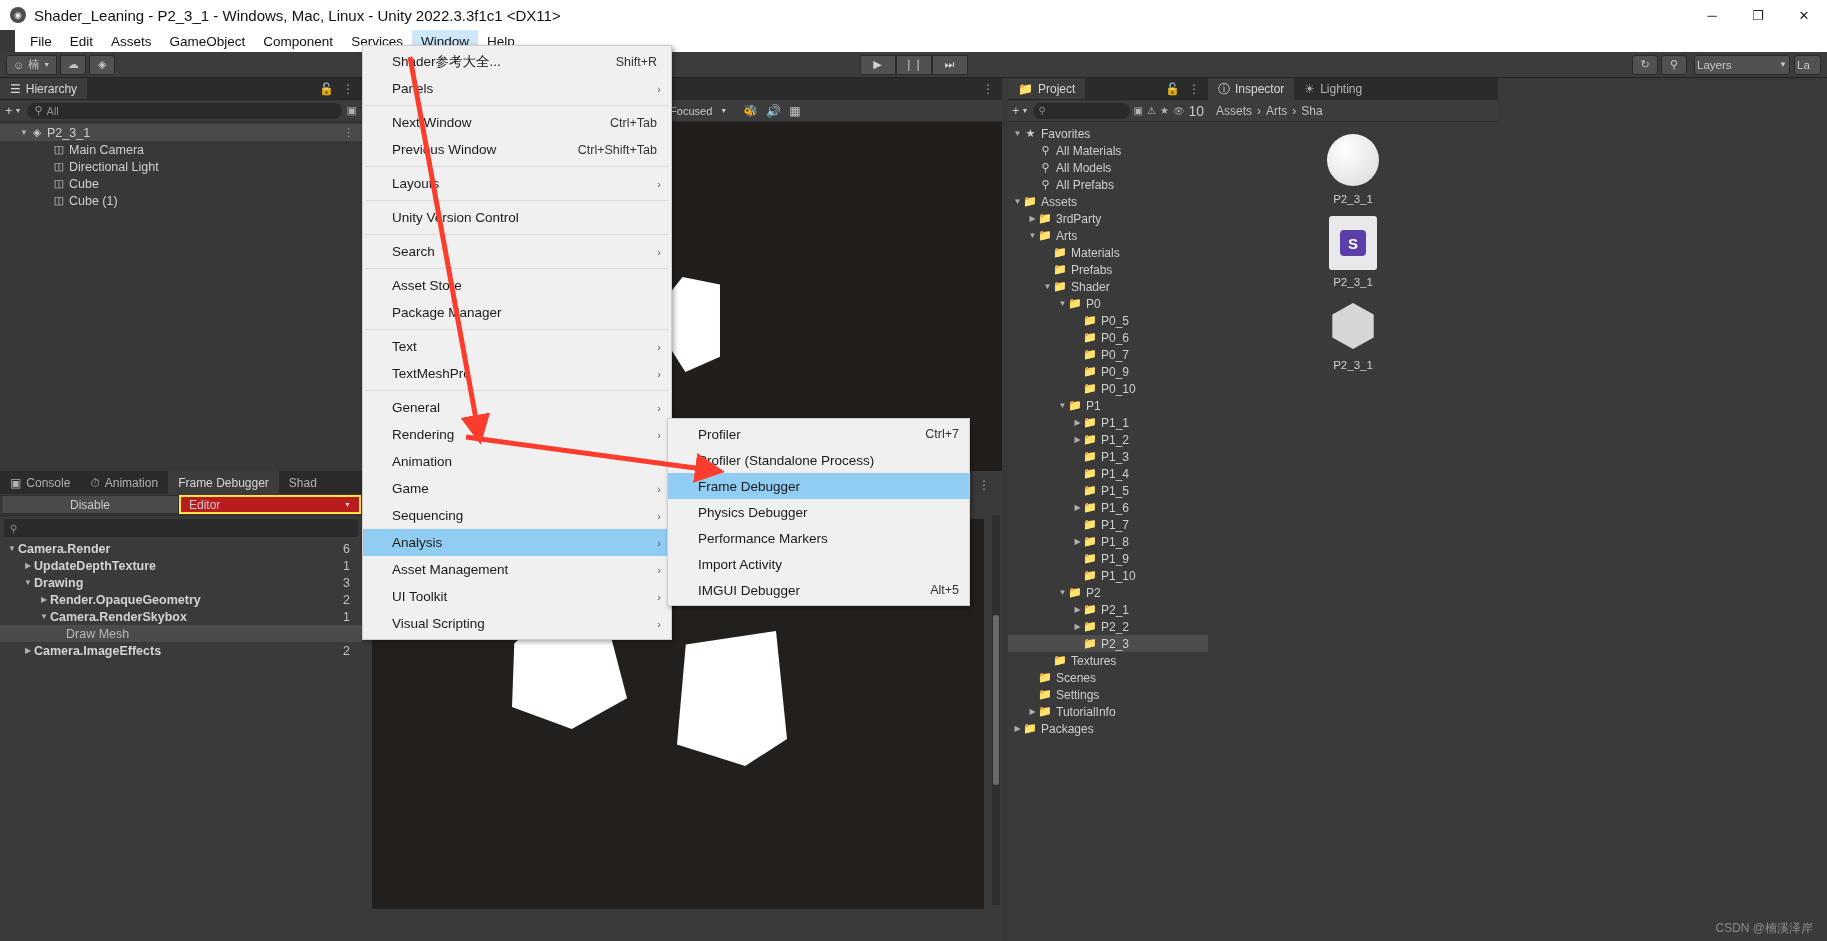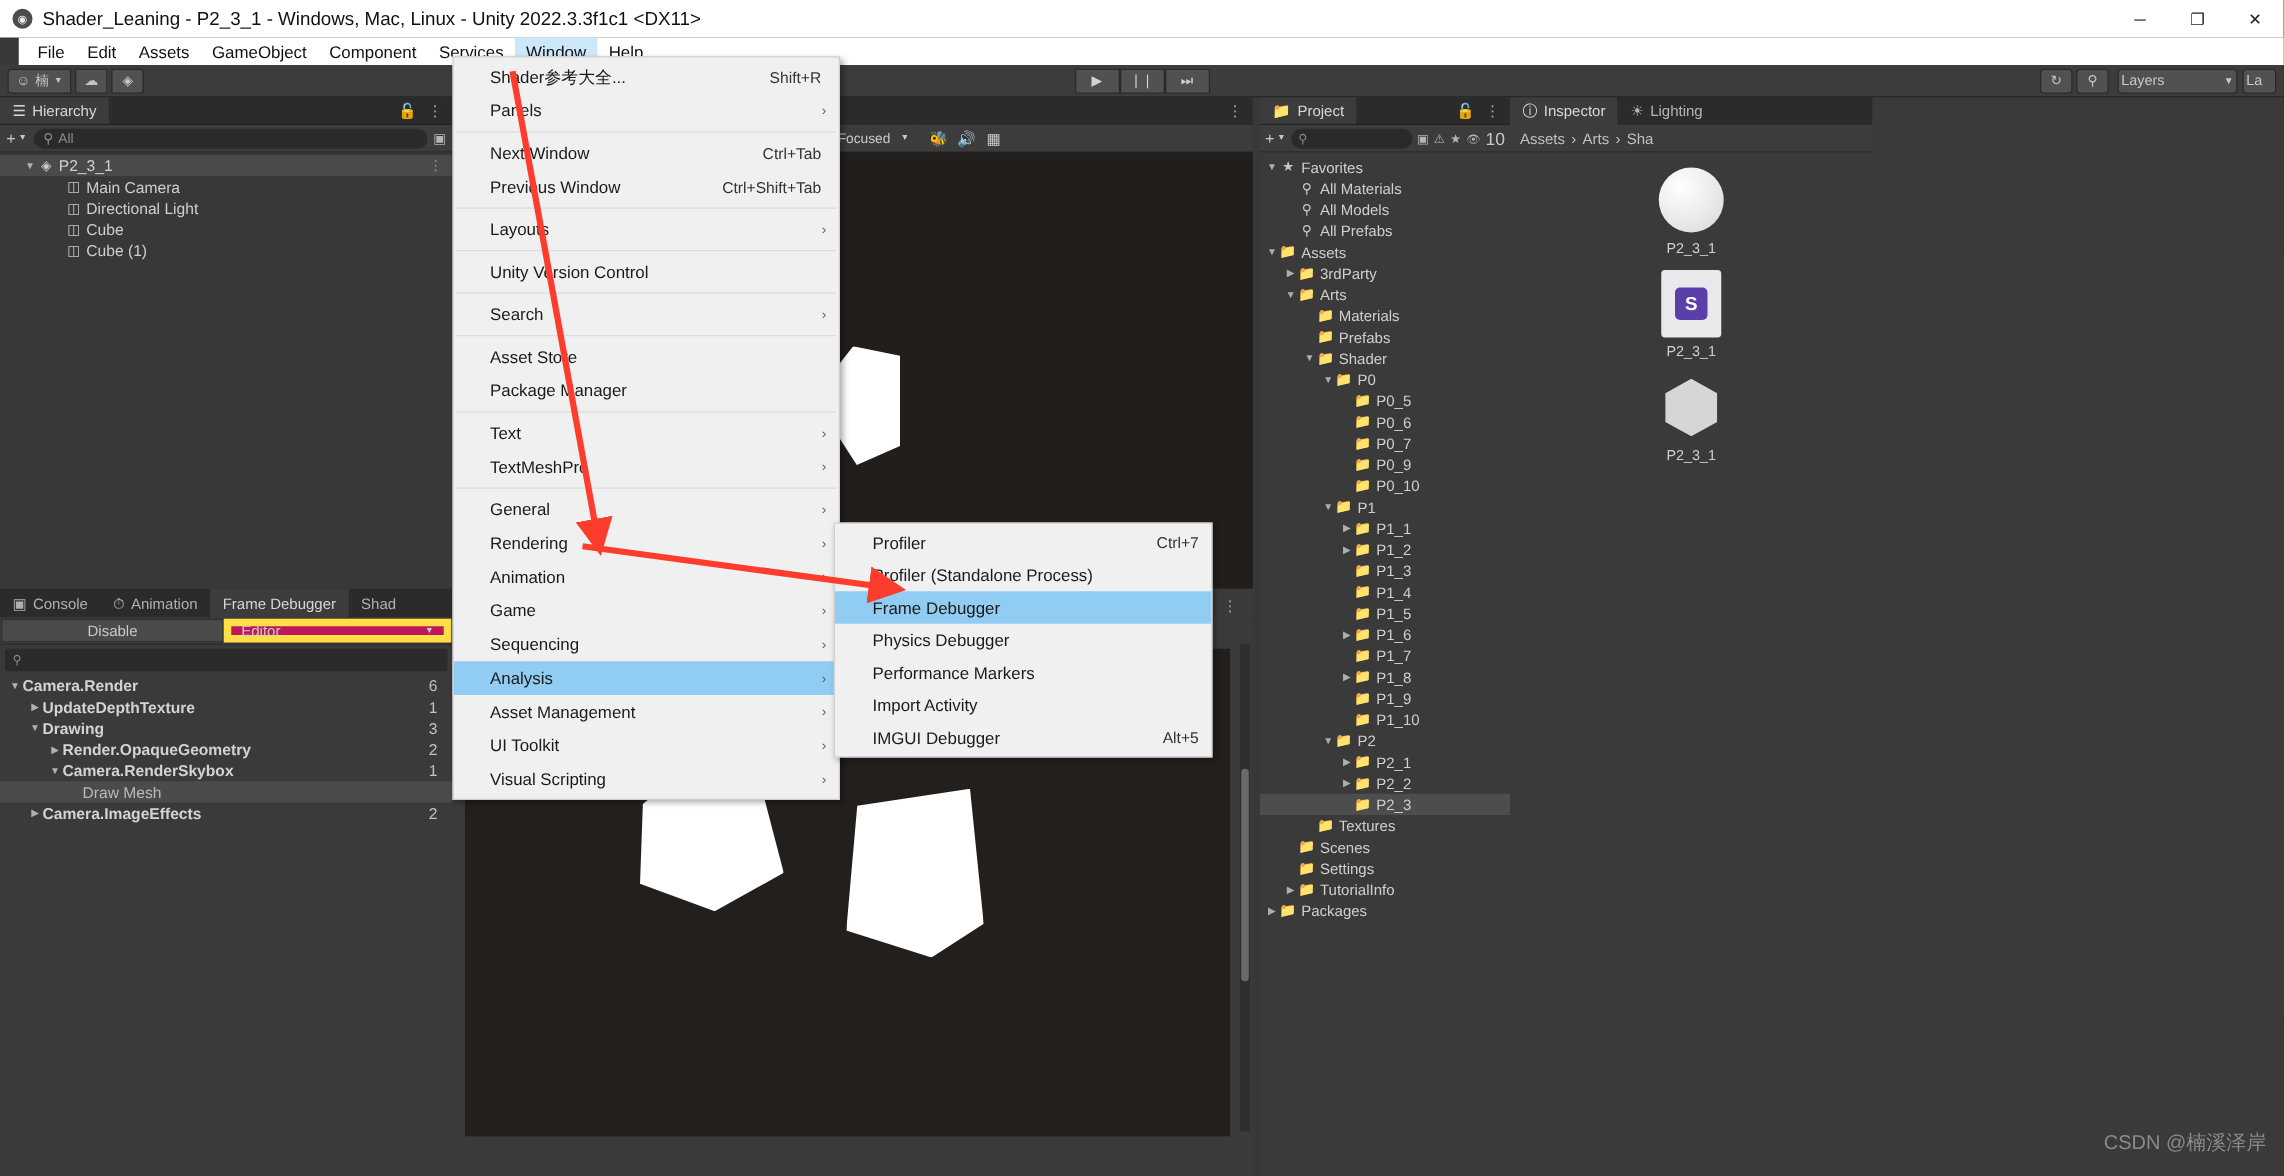--- a/index.html
+++ b/index.html
@@ -121,21 +121,21 @@
   #framedbg { left: 0; top: 471px; width: 362px; height: 470px; background: #3a3a3a; }
   .fd-tabbar { height: 23px; background: #2b2b2b; display: flex; }
   .fd-tab { display: flex; align-items: center; gap: 5px; padding: 0 10px; color: #b0b0b0; font-size: 12px; }
   .fd-tab.sel { background: #3c3c3c; color: #d6d6d6; }
   .fd-toolbar { height: 22px; display: flex; align-items: center; background: #3a3a3a; border-bottom: 1px solid #2c2c2c; }
   .fd-disable {
     width: 178px; height: 19px; background: #4a4a4a; border: 1px solid #2e2e2e;
     display: flex; align-items: center; justify-content: center; color: #c9c9c9; font-size: 12px; margin: 1px 0 1px 1px;
   }
   .fd-editor {
-    flex: 1; height: 19px; background: #be185d; border: 6px solid #fde047;
+    flex: 1; height: 19px; background: #b91c1c; border: 2px solid #fde047;
     display: flex; align-items: center; padding: 0 8px; color: #c9c9c9; font-size: 12px; margin: 1px 1px 1px 0;
   }
   .fd-search {
     height: 18px; margin: 3px 4px; background: #2b2b2b; border-radius: 2px;
     display: flex; align-items: center; padding: 0 6px; color: #8a8a8a; font-size: 10px;
   }
   .fd-tree { font-size: 12.5px; }
   .fdrow { height: 17px; display: flex; align-items: center; white-space: nowrap; color: #d3d3d3; }
   .fdrow.sel { background: #4b4b4b; }
   .fdrow .lbl { font-weight: bold; }
@@ -203,21 +203,21 @@
     height: 26px; display: flex; align-items: center; padding: 0 10px 0 30px;
     color: #1a1a1a; font-size: 13.5px; white-space: nowrap;
   }
   .sm-item.hl { background: #91cdf2; }
   .sm-item .sc { margin-left: auto; color: #333; font-size: 12.5px; }
 
   
   .annot { position: absolute; left: 0; top: 0; width: 1827px; height: 941px; pointer-events: none; z-index: 80; }
 
   
-  .watermark { position: absolute; right: 14px; bottom: 16px; color: #8a8a8a; font-size: 16px; z-index: 70; }
+  .watermark { position: absolute; right: 14px; bottom: 4px; color: #8a8a8a; font-size: 12px; z-index: 70; }
 </style>
 </head>
 <body>
 
 <div id="app">
 
   <div class="titlebar">
     <div class="tb-icon">◉</div>
     <div class="tb-title">Shader_Leaning - P2_3_1 - Windows, Mac, Linux - Unity 2022.3.3f1c1 &lt;DX11&gt;</div>
     <div class="tb-controls">

